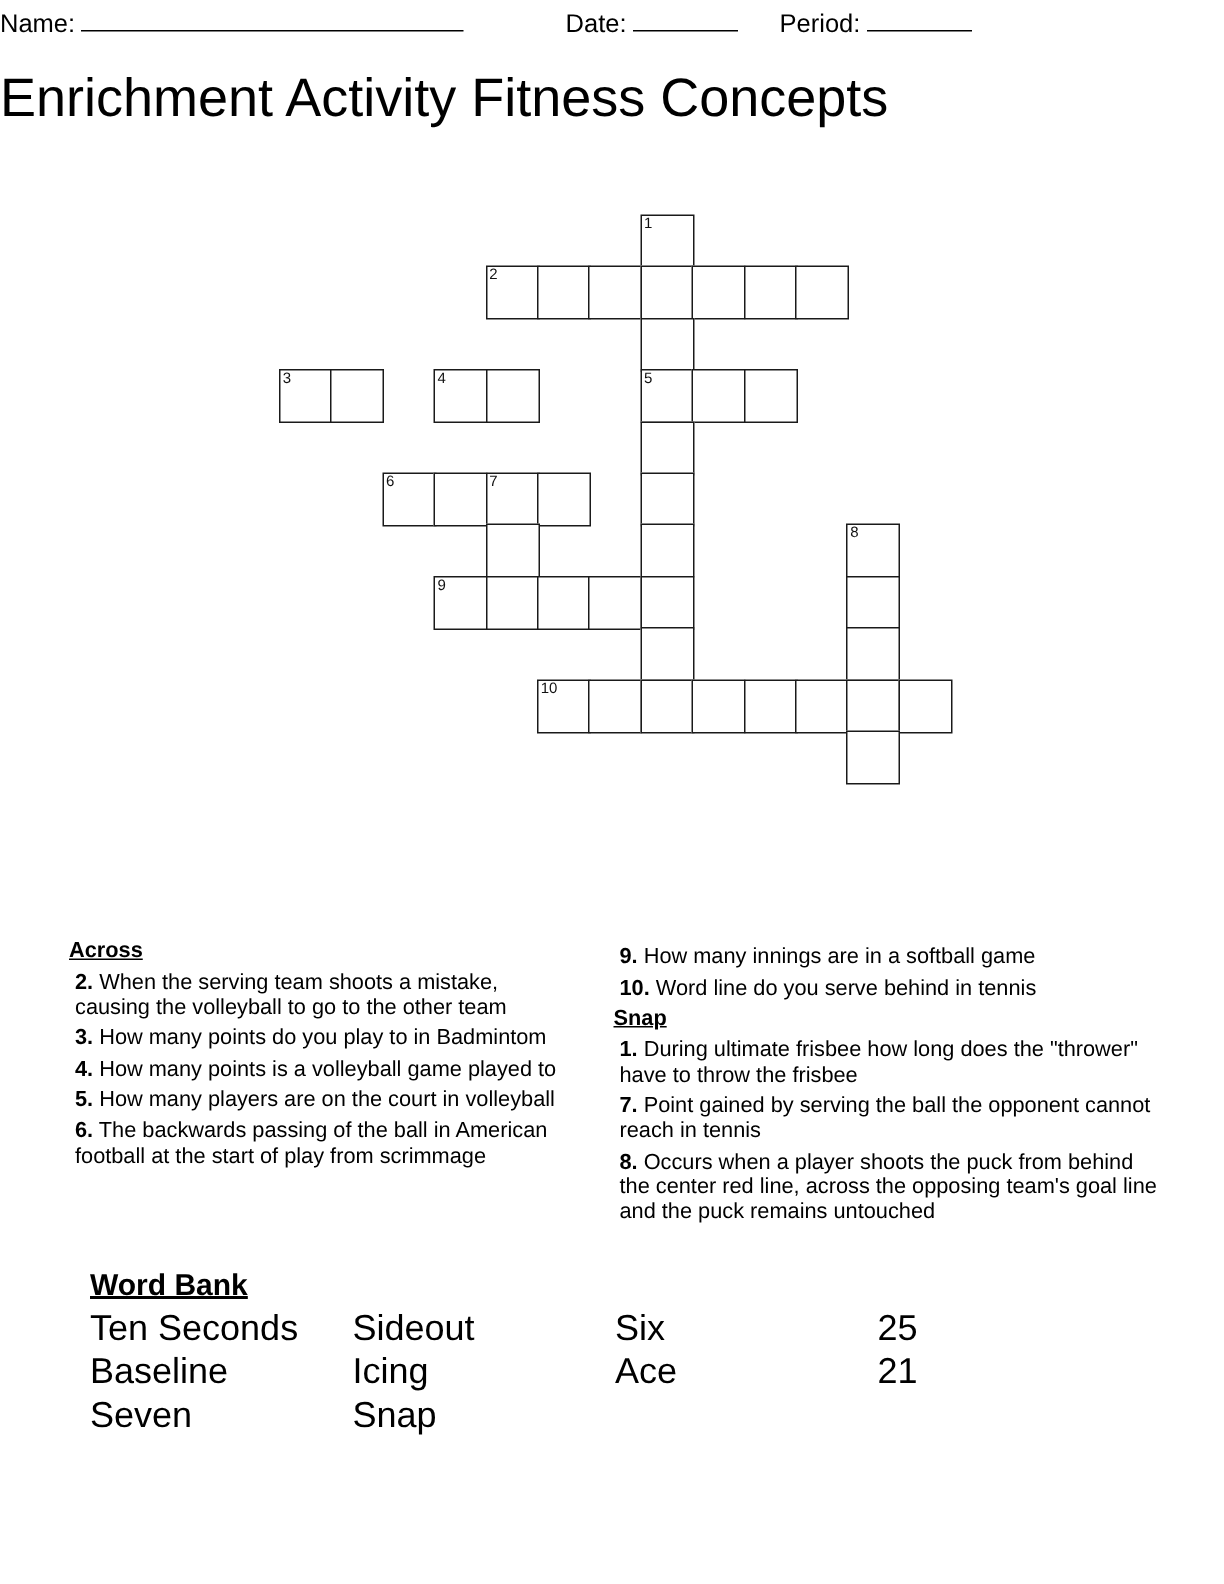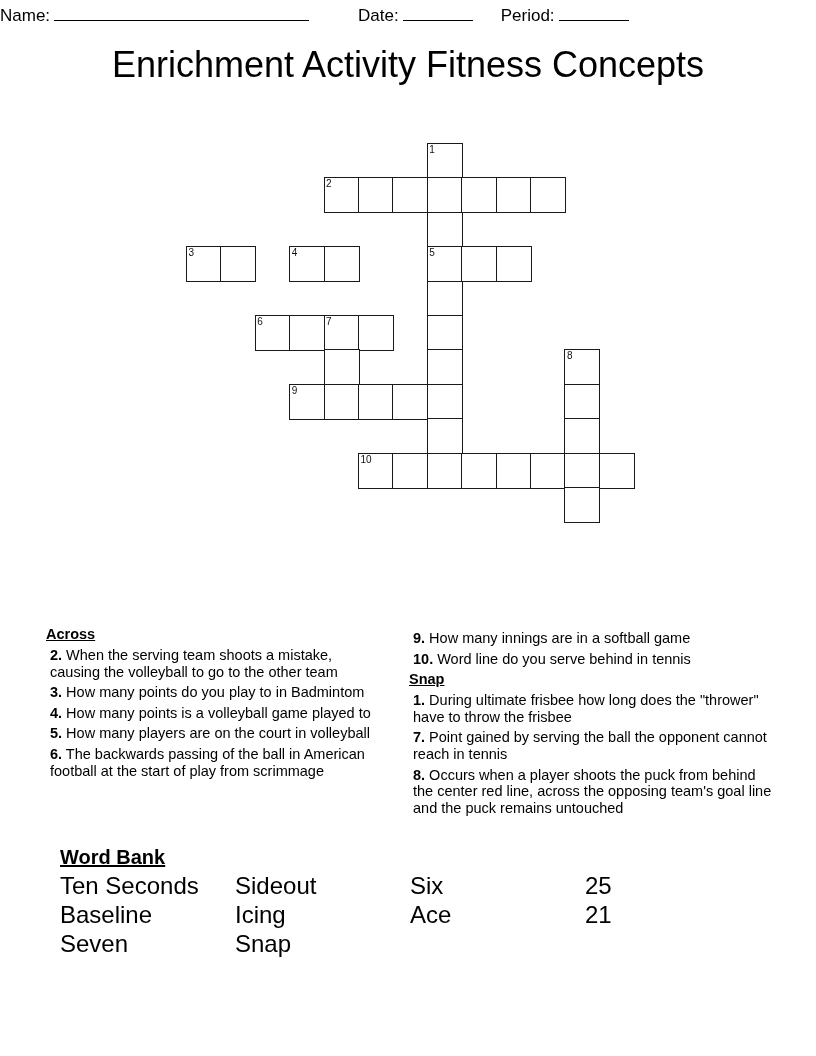--- a/index.html
+++ b/index.html
@@ -40,21 +40,20 @@
   .rule-name   { width: 255px; }
   .rule-date   { width: 70px; }
   .rule-period { width: 70px; }
 
   
   .worksheet-title {
     position: absolute;
     top: 44px;
     left: 0;
     width: 816px;
-    text-align: center;
     font-size: 36px;
     font-weight: normal;
     letter-spacing: 0px;
   }
 
   
   #crossword {
     position: absolute;
     left: 0px;
     top: 0px;
@@ -129,21 +128,21 @@
   .wb-cell { width: 178px; }
 </style>
 </head>
 <body>
 
 <div class="header-line">
   <div class="hdr-field" style="">
     <span class="hdr-label">Name:</span>
     <span class="hdr-rule rule-name"></span>
   </div>
-  <div class="hdr-field" style="margin-left:49px;">
+  <div class="hdr-field" style="margin-left:68px;">
     <span class="hdr-label">Date:</span>
     <span class="hdr-rule rule-date"></span>
   </div>
   <div class="hdr-field" style="margin-left:28px;">
     <span class="hdr-label">Period:</span>
     <span class="hdr-rule rule-period"></span>
   </div>
 </div>
 
 <div class="worksheet-title">Enrichment Activity Fitness Concepts</div>

